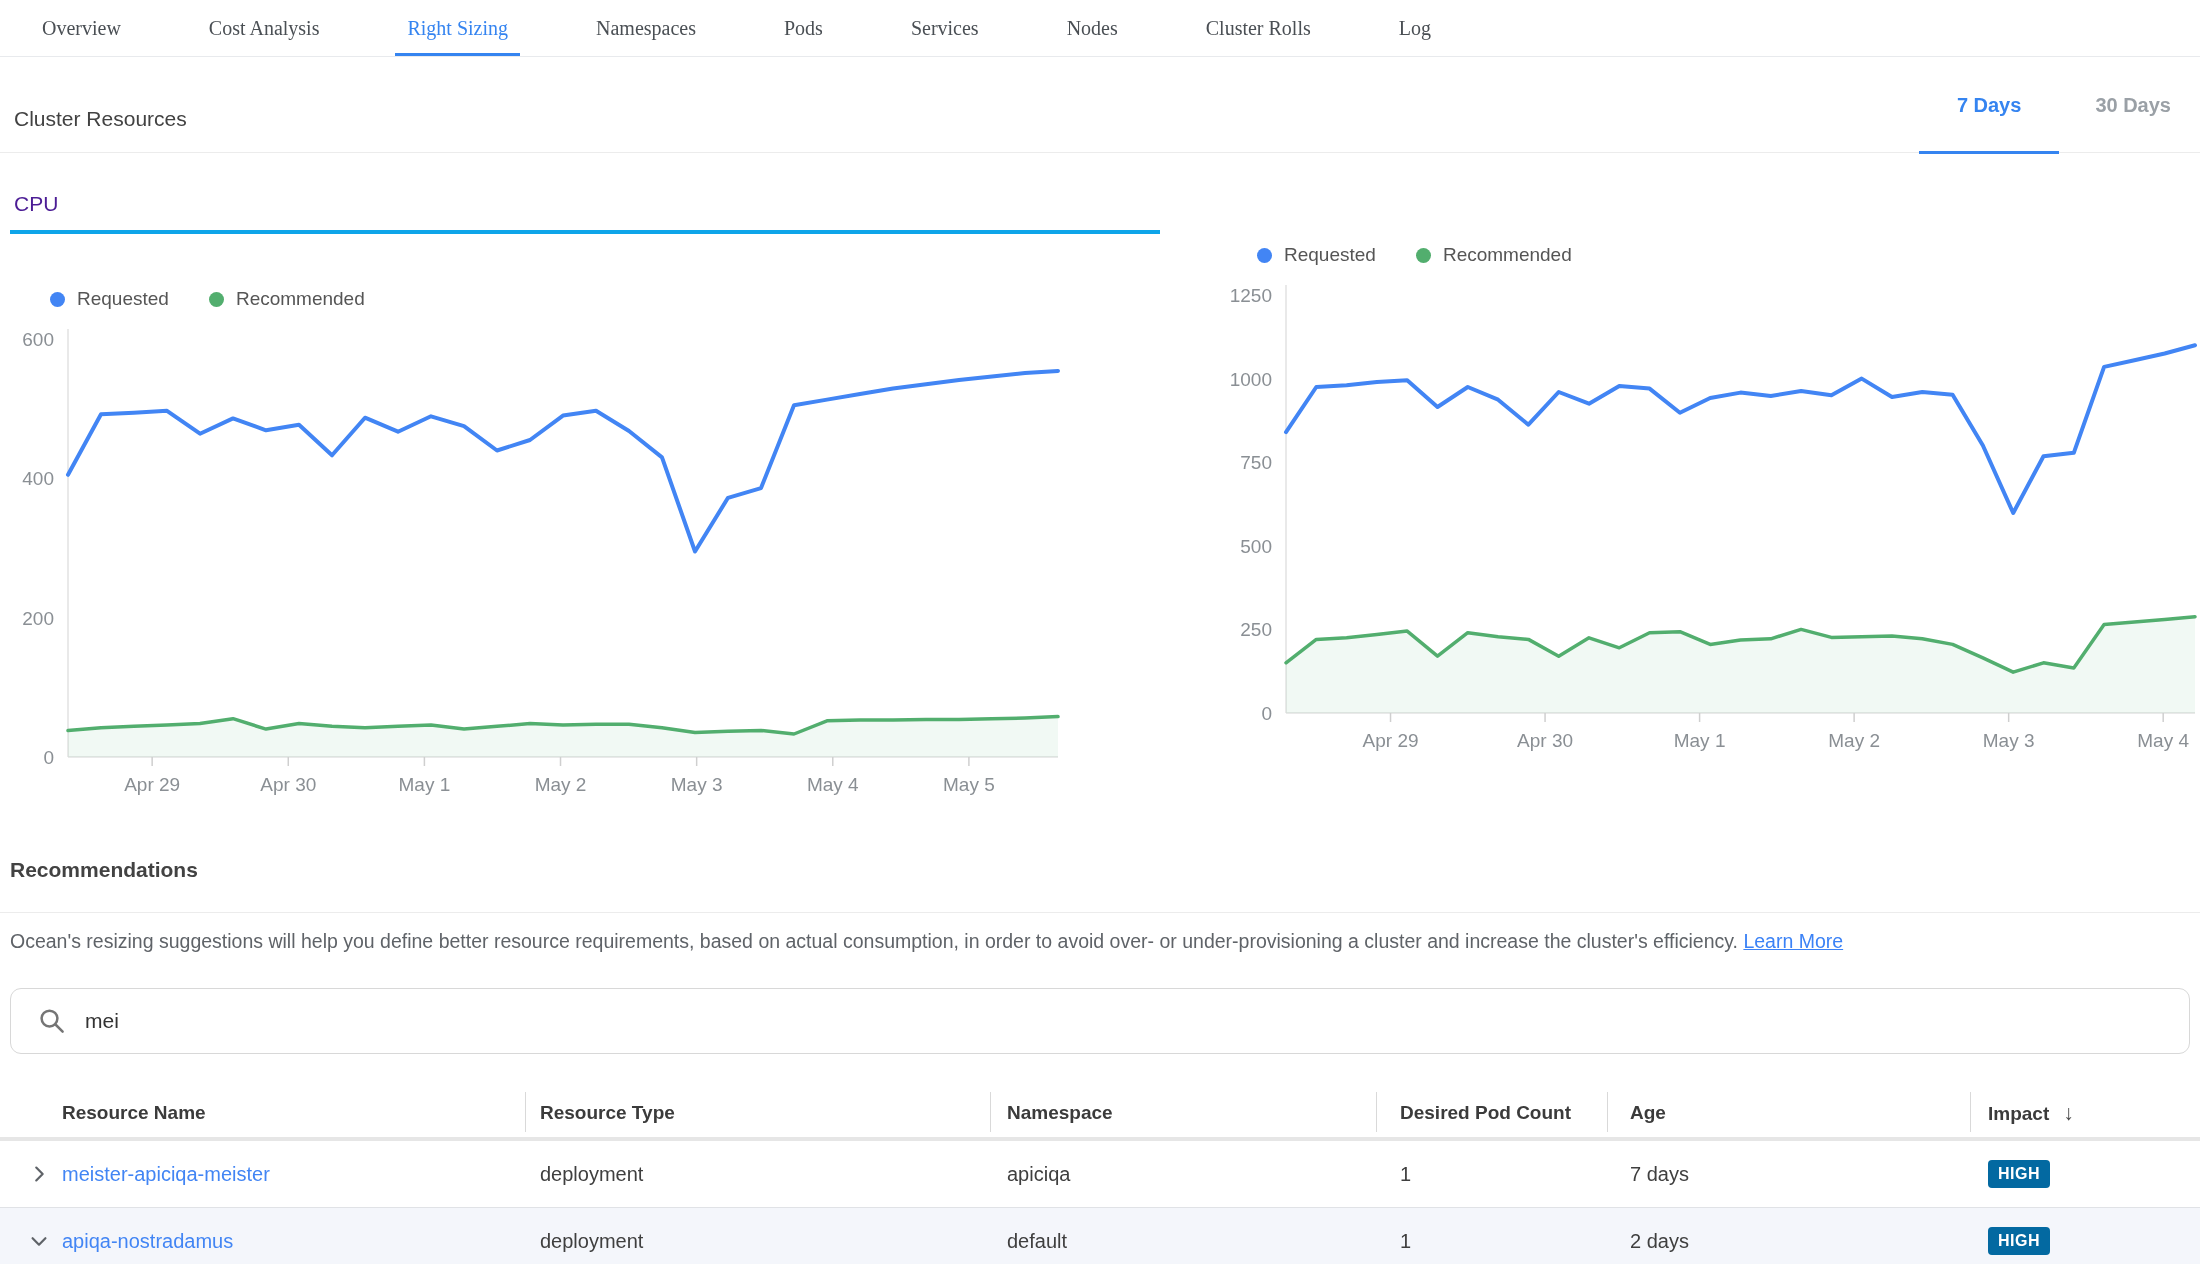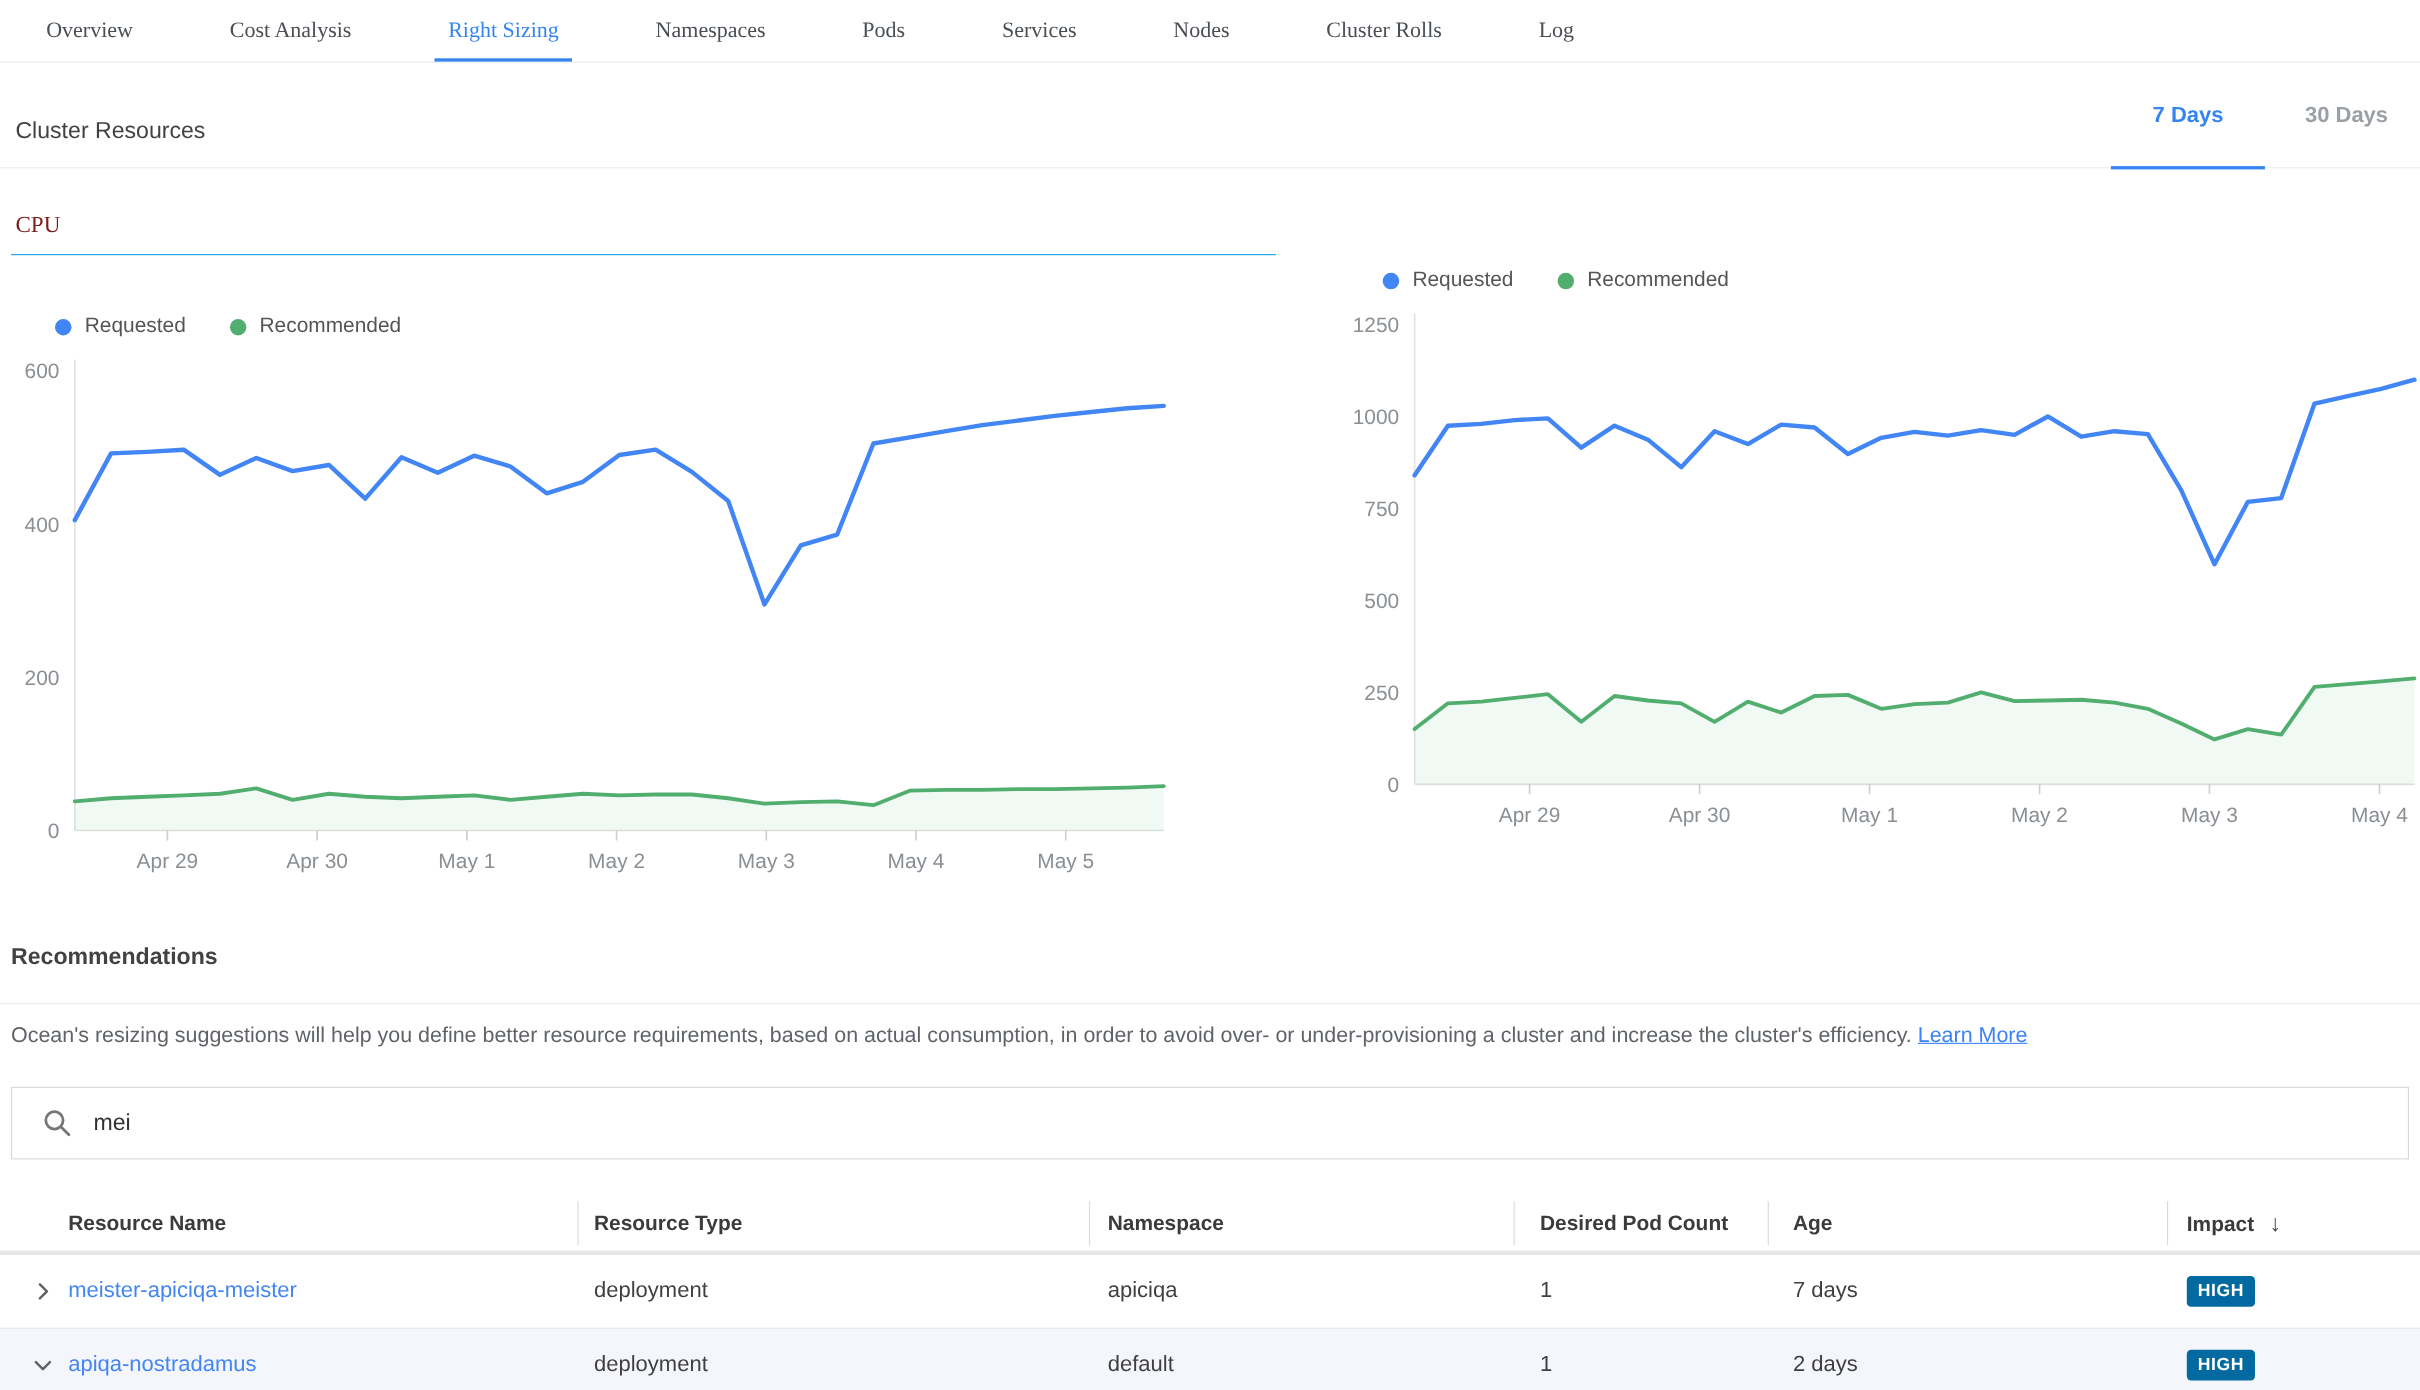--- a/index.html
+++ b/index.html
@@ -24,38 +24,38 @@
   .range-item { position:relative; height:100%; display:flex; align-items:flex-end;
     padding:0 38px 36px 38px; font-size:20px; font-weight:bold; cursor:pointer; }
   .range-item.active { color:#3584f0; }
   .range-item.inactive { color:#9aa0a6; padding:0 10px 36px 10px; margin-left:26px; margin-right:4px; }
   .range-underline { position:absolute; left:0; right:0; bottom:-1px; height:3px; background:#3584f0; }
 
   
   .chart-panel { position:absolute; top:190px; }
   #cpu-panel { left:10px; width:1150px; }
   #mem-panel { left:1217px; width:983px; }
-  .chart-title { font-size:21px; color:#7f1d1d; padding:2px 0 14px 4px;
-    border-bottom:1px solid #0ea5e9;font-family:Liberation Serif, serif; }
+  .chart-title { font-size:21px; color:#4c1d95; padding:2px 0 14px 4px;
+    border-bottom:4px solid #0ea5e9; }
   .legend { display:flex; align-items:center; gap:40px; margin-top:54px; padding-left:40px;
     font-size:19px; color:#555; }
   .legend-item { display:flex; align-items:center; gap:12px; cursor:pointer; }
   .dot { width:15px; height:15px; border-radius:50%; display:inline-block; }
   .chart-svg { display:block; margin-top:14px; }
   .axis-label { font-family:"Liberation Sans","DejaVu Sans",sans-serif; font-size:19px; fill:#8a8f94; }
 
   
   .rec-title { position:absolute; left:10px; top:858px; font-size:21px; color:#424242; font-weight:bold; }
   .rec-divider { position:absolute; left:0; right:0; top:912px; height:1px; background:#ececec; }
   .rec-desc { position:absolute; left:10px; top:930px; right:20px; font-size:19.5px; color:#5f6368; }
   .learn-more { color:#3b82f6; text-decoration:underline; cursor:pointer; }
 
   
   .search-box { position:absolute; left:10px; top:988px; width:2180px; height:66px;
-    border:1px solid #d8d8d8; border-radius:0; background:#fff; display:flex; align-items:center; }
+    border:1px solid #d8d8d8; border-radius:11px; background:#fff; display:flex; align-items:center; }
   .search-icon { margin-left:26px; flex:0 0 auto; }
   .search-input { border:none; outline:none; flex:1; margin-left:18px; font-size:21px;
     color:#333; font-family:"Liberation Sans","DejaVu Sans",sans-serif; background:transparent; }
 
   
   .thead { position:absolute; left:0; right:0; top:1088px; height:50px; }
   .hdr { position:absolute; top:50%; transform:translateY(-50%); font-size:19px;
     font-weight:bold; color:#3b3b3b; white-space:nowrap; }
   .vsep { position:absolute; top:4px; width:1px; height:40px; background:#d9d9d9; }
   .thead-border { position:absolute; left:0; right:0; top:1137px; height:4px; background:#e6e6e6; }

